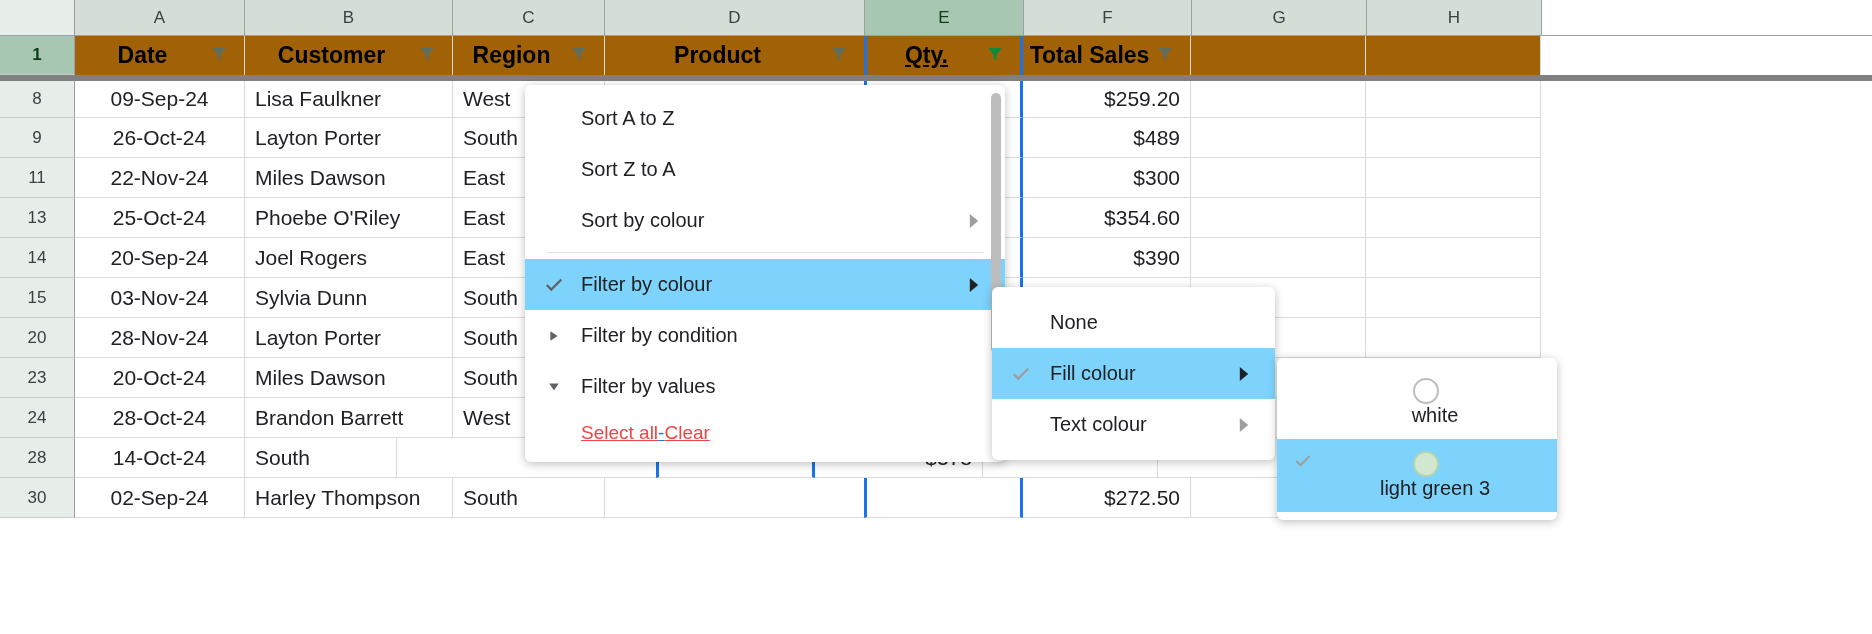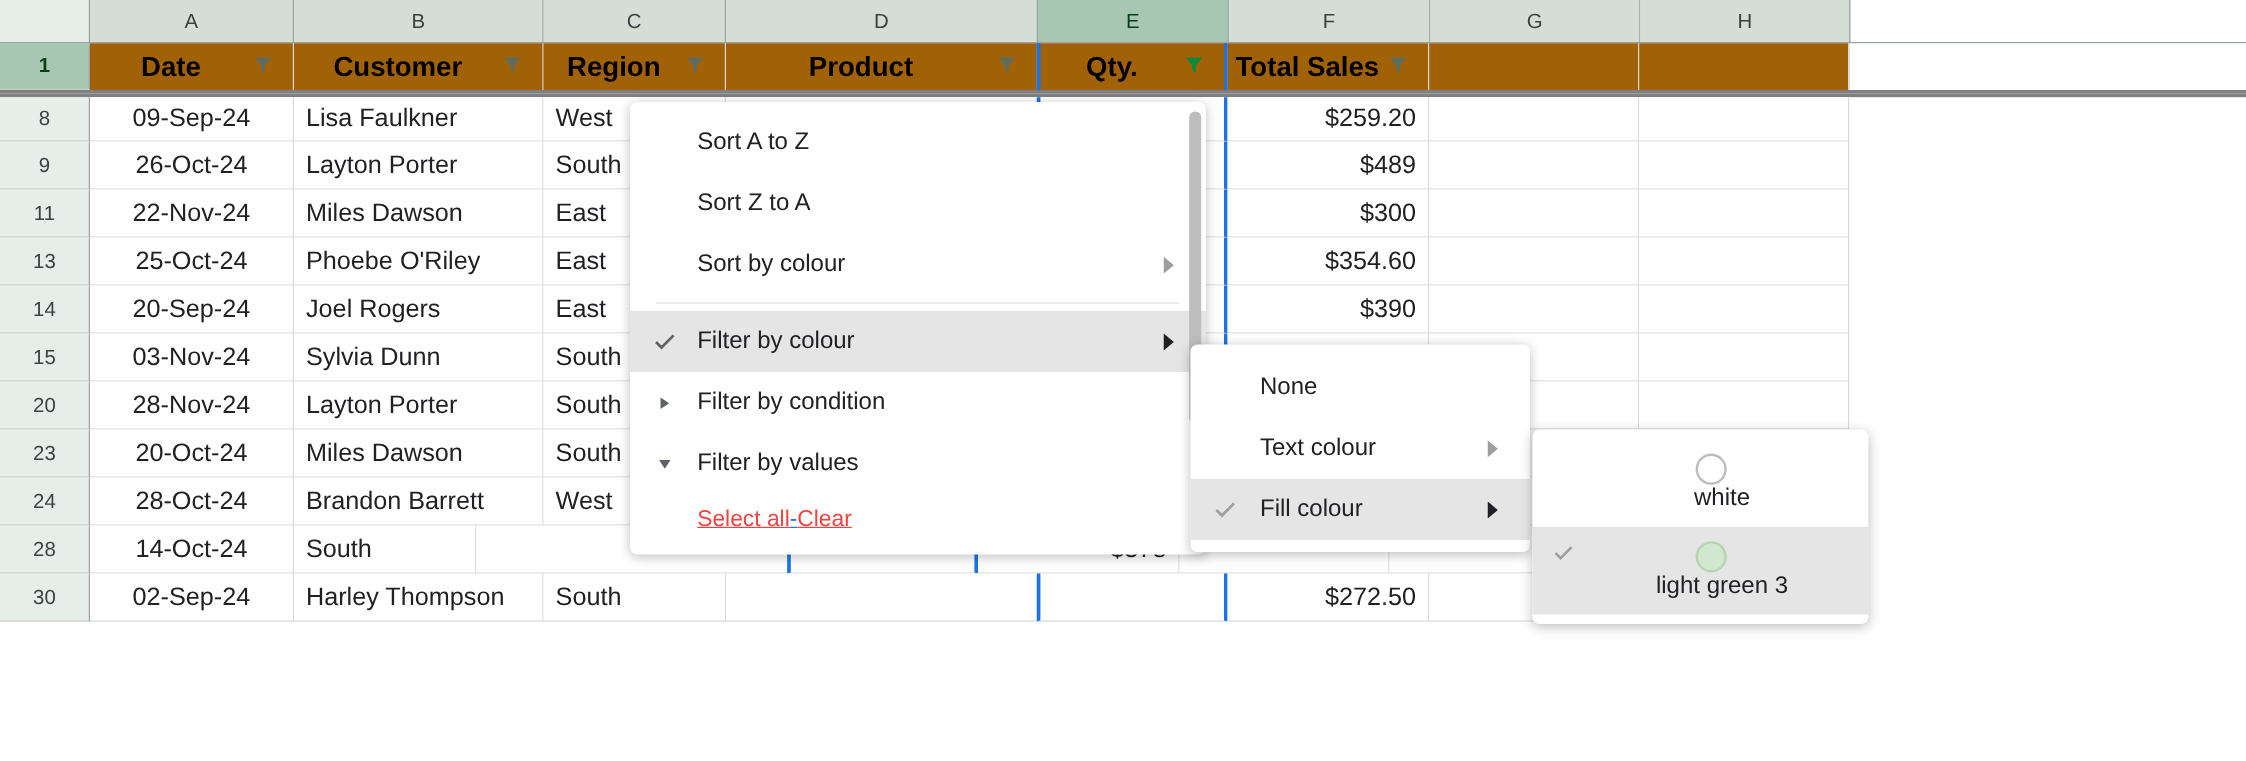--- a/index.html
+++ b/index.html
@@ -88,20 +88,21 @@
   .cell.header-cell .htext {
     flex: 1;
     text-align: center;
   }
   .cell.date { justify-content: center; }
   .cell.right { justify-content: flex-end; }
   .cell.selected-col {
     border-left: 3px solid #1a73e8;
     border-right: 3px solid #1a73e8;
     margin-left: -1px;
+    text-decoration: underline;
   }
   .hrow .cell {
     background: #a16207;
   }
   .hrow {
     height: 42px;
     border-bottom: 3px solid #808080;
   }
   .hrow .cell { border-bottom: none; }
   .filter-icon {
@@ -131,21 +132,21 @@
     color: #202124;
   }
   .menu1 { top: 85px; left: 525px; width: 480px; }
   .menu-item {
     display: flex;
     align-items: center;
     padding: 14px 18px 14px 56px;
     position: relative;
   }
   .menu-item.hoverable { cursor: default; }
-  .menu-item.highlight { background: #e5e5e5; }
+  .menu-item.highlight { background: #7dd3fc; }
   .menu-item .lefticon {
     position: absolute;
     left: 18px;
     width: 22px;
     height: 22px;
     display: flex;
     align-items: center;
     justify-content: center;
   }
   .menu-item .chev {
@@ -439,41 +440,41 @@
     </div>
     <div class="scroll-track">
       <div class="scroll-thumb"></div>
     </div>
   </div>
 
   <div class="menu menu2">
     <div class="menu-item hoverable">
       <span>None</span>
     </div>
+    <div class="menu-item hoverable highlight">
+      <span class="lefticon">
+        <svg width="22" height="22" viewBox="0 0 24 24">
+            <path d="M4 12 L9 17 L20 6" stroke="#9e9e9e" stroke-width="2.5" fill="none"></path>
+          </svg>
+      </span>
+      <span>Fill colour</span>
+      <span class="chev">
+        <svg width="14" height="14" viewBox="0 0 10 10">
+            <path d="M2 0 L8 5 L2 10 Z" fill="#202124"></path>
+          </svg>
+      </span>
+    </div>
     <div class="menu-item hoverable">
       <span>Text colour</span>
       <span class="chev">
         <svg width="14" height="14" viewBox="0 0 10 10">
             <path d="M2 0 L8 5 L2 10 Z" fill="#9e9e9e"></path>
           </svg>
       </span>
     </div>
-    <div class="menu-item hoverable highlight">
-      <span class="lefticon">
-        <svg width="22" height="22" viewBox="0 0 24 24">
-            <path d="M4 12 L9 17 L20 6" stroke="#9e9e9e" stroke-width="2.5" fill="none"></path>
-          </svg>
-      </span>
-      <span>Fill colour</span>
-      <span class="chev">
-        <svg width="14" height="14" viewBox="0 0 10 10">
-            <path d="M2 0 L8 5 L2 10 Z" fill="#202124"></path>
-          </svg>
-      </span>
-    </div>
   </div>
 
   <div class="menu menu3">
     <div class="menu-item hoverable">
       <span class="swatch white"></span>
       <span>white</span>
     </div>
     <div class="menu-item hoverable highlight">
       <span class="check">
         <svg width="20" height="20" viewBox="0 0 24 24">

